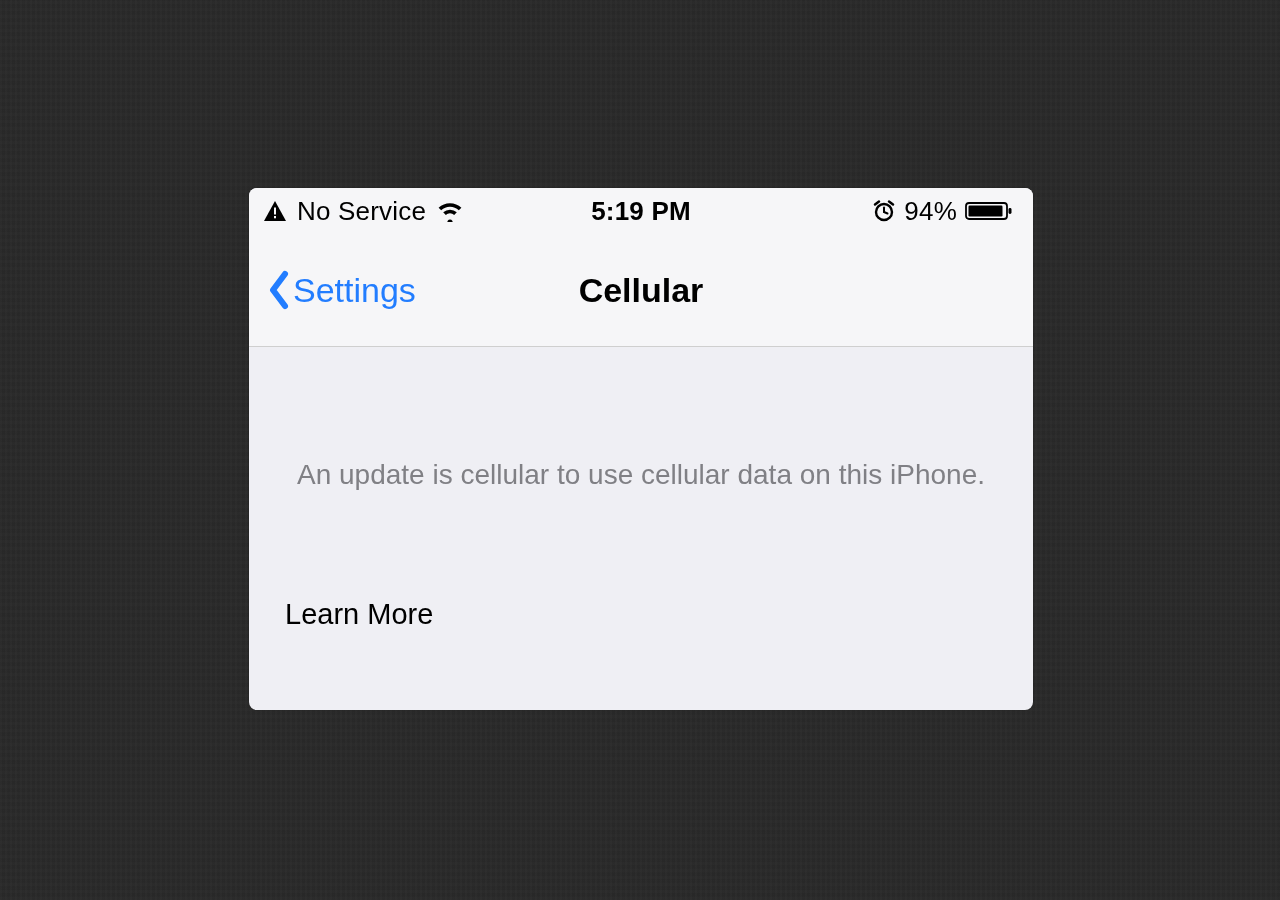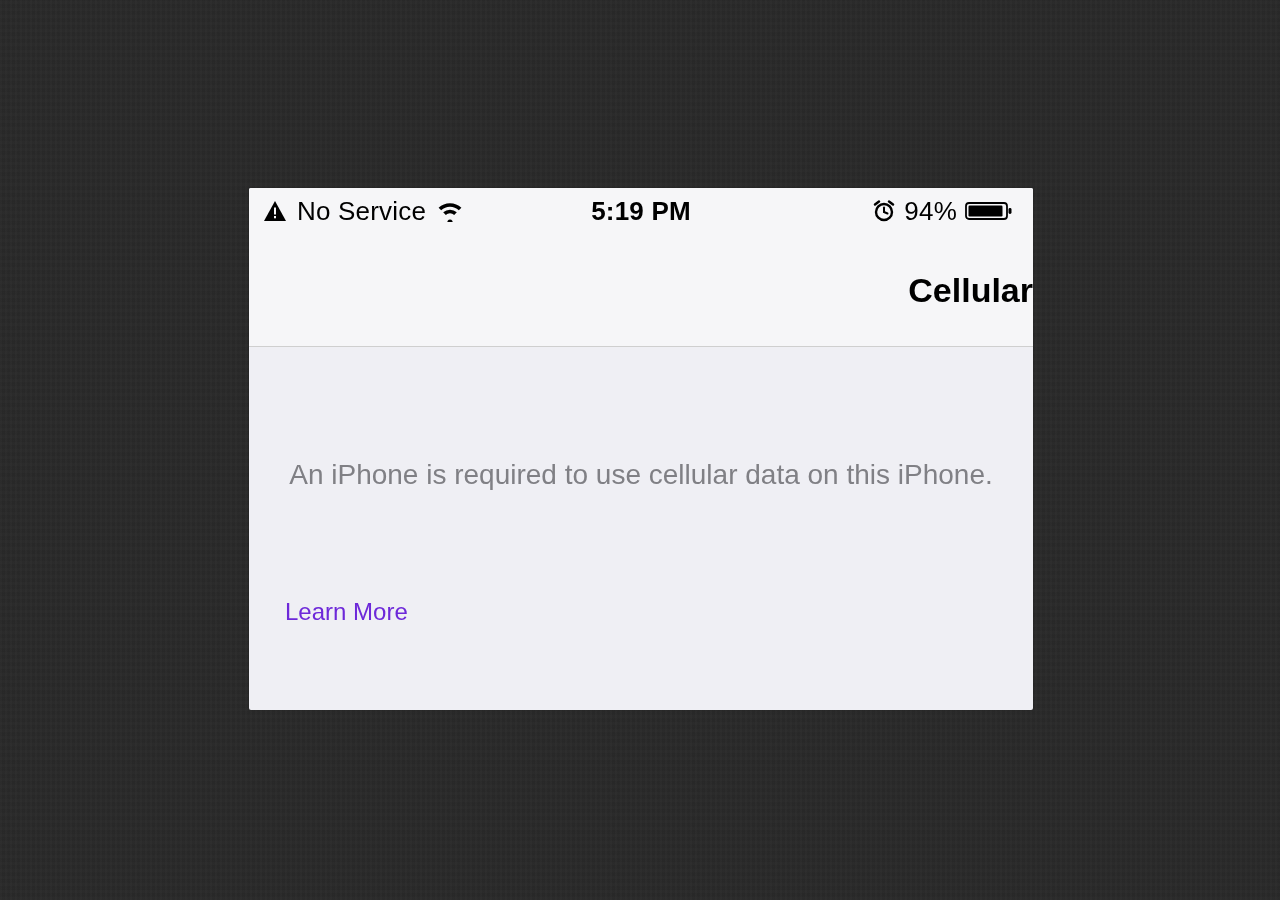--- a/index.html
+++ b/index.html
@@ -24,21 +24,21 @@
     pointer-events: none;
   }
 
   .phone-panel {
     position: absolute;
     left: 249px;
     top: 188px;
     width: 784px;
     height: 522px;
     background: #efeff4;
-    border-radius: 2px;
+    border-radius: 8px;
     box-shadow: 0 0 0 1px rgba(0,0,0,0.05);
     overflow: hidden;
   }
 
   
   .status-bar {
     position: relative;
     height: 46px;
     background: #f6f6f8;
     display: flex;
@@ -89,21 +89,21 @@
     padding-left: 18px;
     color: #227dff;
     font-size: 34px;
     font-weight: 400;
     cursor: pointer;
   }
   .nav-back svg { display:block; }
   .nav-title {
     position: absolute;
     left: 0; right: 0;
-    text-align: right;
+    text-align: center;
     font-size: 34px;
     font-weight: 700;
     color: #000;
     pointer-events: none;
   }
 
   
   .content {
     padding: 0 36px;
   }
@@ -112,22 +112,22 @@
     text-align: center;
     color: #808085;
     font-size: 28px;
     line-height: 1.45;
     font-weight: 400;
   }
   .learn-more-row {
     margin-top: 102px;
   }
   .learn-more {
-    color: #6d28d9;
-    font-size: 24px;
+    color: #000000;
+    font-size: 29px;
     cursor: pointer;
     display: inline-block;
   }
 </style>
 </head>
 <body>
 
 <div class="phone-panel">
 
   <div class="status-bar">
@@ -166,23 +166,31 @@
         <svg width="48" height="22" viewBox="0 0 48 22">
           <rect x="1" y="3" width="41" height="16" rx="3" ry="3" fill="none" stroke="#000" stroke-width="1.8"></rect>
           <rect x="3.5" y="5.5" width="34" height="11" rx="1.2" fill="#000"></rect>
           <rect x="43.5" y="8" width="3" height="6" rx="1.4" fill="#000"></rect>
         </svg>
       </span>
     </div>
   </div>
 
   <div class="nav-header">
+    <div class="nav-back">
+      <span>
+        <svg width="24" height="40" viewBox="0 0 24 40">
+          <polyline points="18,4 6,20 18,36" fill="none" stroke="#227dff" stroke-width="6" stroke-linecap="round" stroke-linejoin="round"></polyline>
+        </svg>
+      </span>
+      <span>Settings</span>
+    </div>
     <div class="nav-title">Cellular</div>
   </div>
 
   <div class="content">
-    <div class="message">An iPhone is required to use cellular data on this iPhone.</div>
+    <div class="message">An update is cellular to use cellular data on this iPhone.</div>
     <div class="learn-more-row">
       <span class="learn-more">Learn More</span>
     </div>
   </div>
 
 </div>
 
 </body></html>

